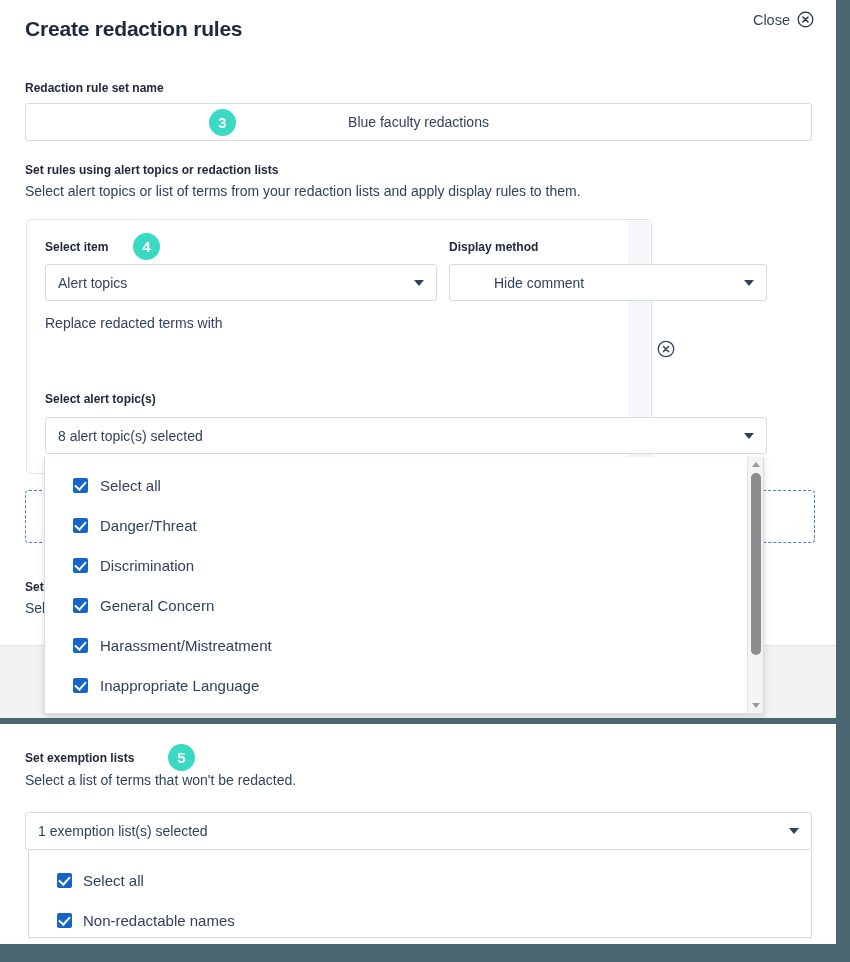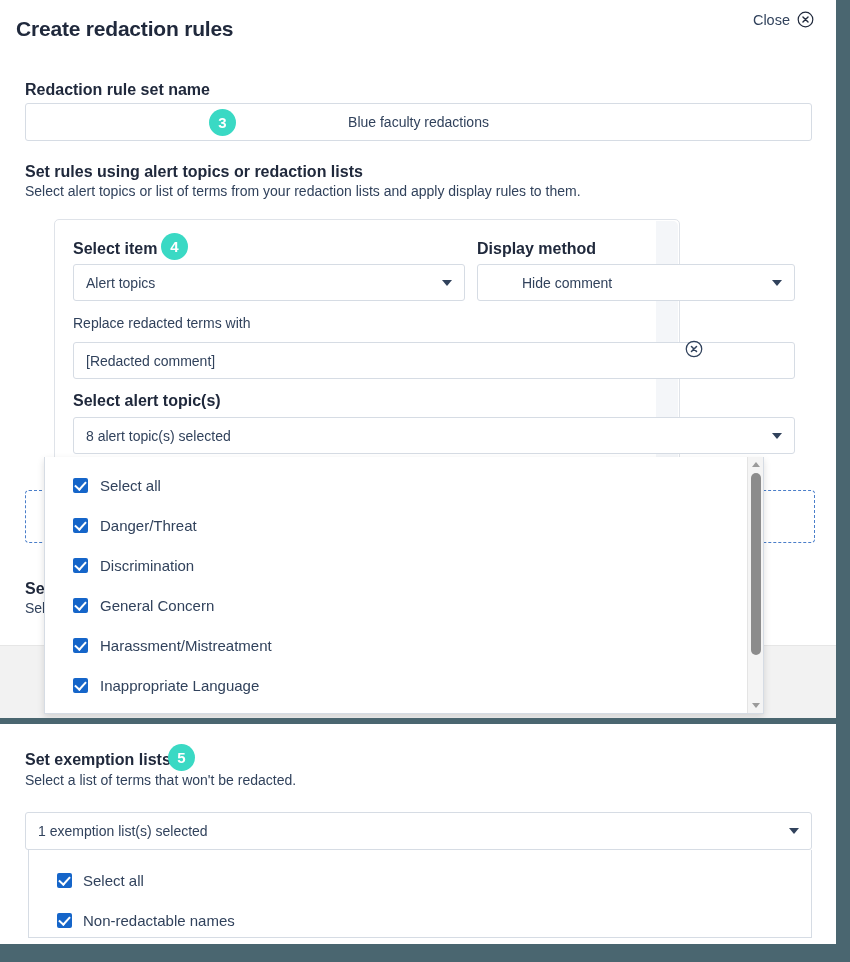--- a/index.html
+++ b/index.html
@@ -36,21 +36,21 @@
     top: 645px;
     width: 836px;
     height: 73px;
     background: #f2f2f2;
     border-top: 1px solid #e6e6e6;
   }
 
   
   .hdr-title {
     position: absolute;
-    left: 16px; top: 17px;
+    left: 25px; top: 17px;
     font-size: 21px;
     font-weight: bold;
     color: #20293c;
     letter-spacing: -0.2px;
   }
   .hdr-close {
     position: absolute;
     right: 22px; top: 11px;
     display: flex;
     align-items: center;
@@ -61,21 +61,21 @@
     font-size: 14.5px;
     color: #31425c;
   }
   .close-circle {
     width: 17px; height: 17px;
     display: block;
   }
 
   
   .lbl-bold {
-    font-size: 16px;
+    font-size: 12px;
     font-weight: bold;
     color: #20293c;
   }
   .lbl-norm {
     font-size: 14px;
     color: #31425c;
   }
 
   
   .badge {
@@ -135,21 +135,20 @@
 
   
   .rule-card {
     position: absolute;
     left: 26px; top: 219px;
     width: 626px;
     height: 255px;
     border: 1px solid #dfe3e9;
     border-radius: 5px;
     background: #ffffff;
-    margin-left: 28px;
   }
   .card-scroll-track {
     position: absolute;
     right: 1px; top: 1px;
     width: 22px;
     height: 253px;
     background: #f4f6f9;
     border-radius: 0 5px 5px 0;
   }
   .card-remove {
@@ -347,23 +346,20 @@
         <span class="caret"></span>
       </div>
 
       <div id="disp-label" class="lbl-bold">Display method</div>
       <div id="disp-box" class="select-box">
         <span>Hide comment</span>
         <span class="caret"></span>
       </div>
 
       <div id="replace-label" class="lbl-norm">Replace redacted terms with</div>
-      <div id="replace-input" class="txt-input">
-        <span>[Redacted comment]</span>
-      </div>
 
       <div id="topics-label" class="lbl-bold">Select alert topic(s)</div>
       <div id="topics-box" class="select-box">
         <span>8 alert topic(s) selected</span>
         <span class="caret"></span>
       </div>
 
       <svg class="card-remove" viewBox="0 0 20 20">
         <circle cx="10" cy="10" r="8.6" fill="none" stroke="#31425c" stroke-width="1.4"></circle>
         <path d="M7.2 7.2 L12.8 12.8 M12.8 7.2 L7.2 12.8" stroke="#31425c" stroke-width="1.7" stroke-linecap="round"></path>

